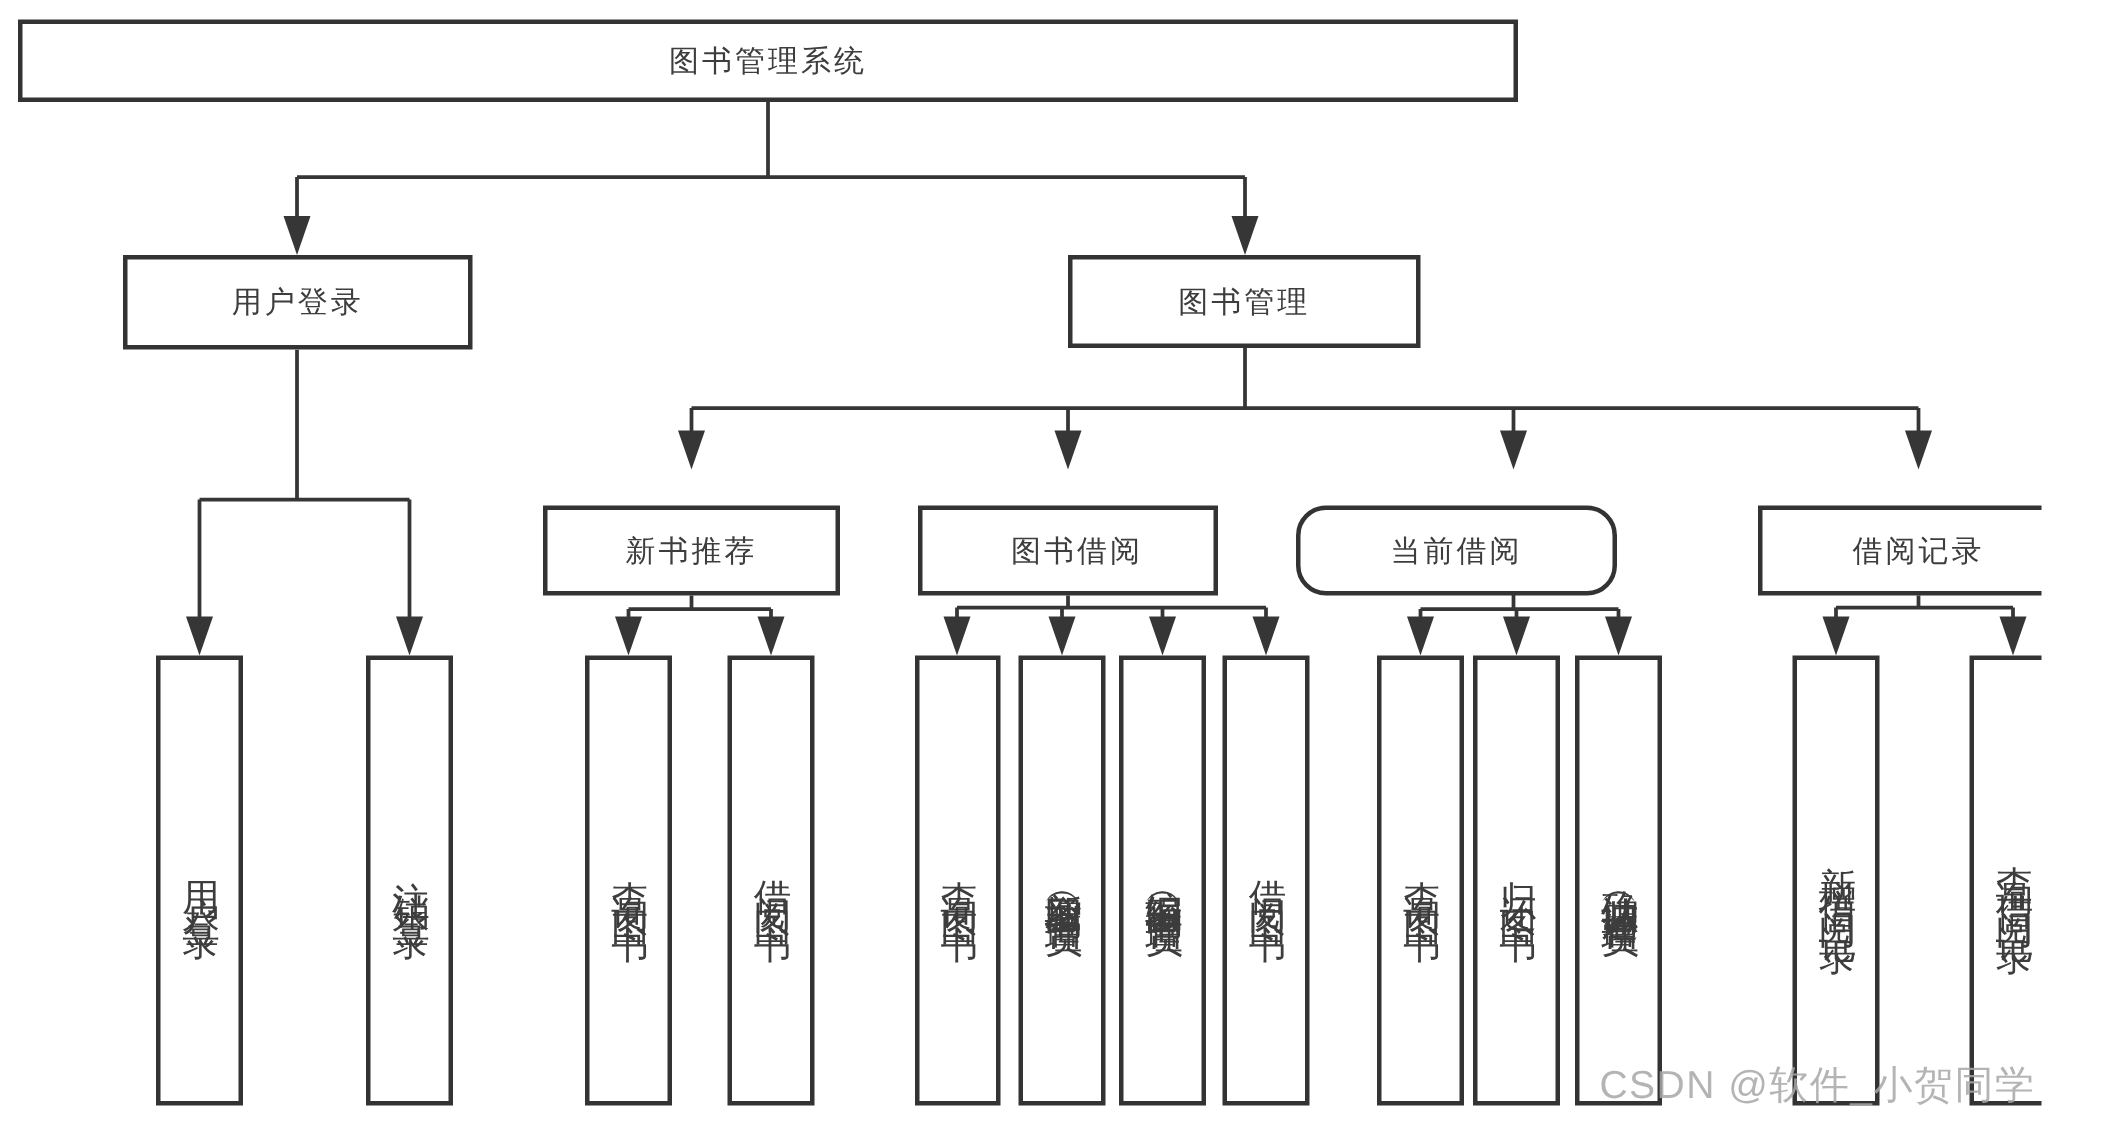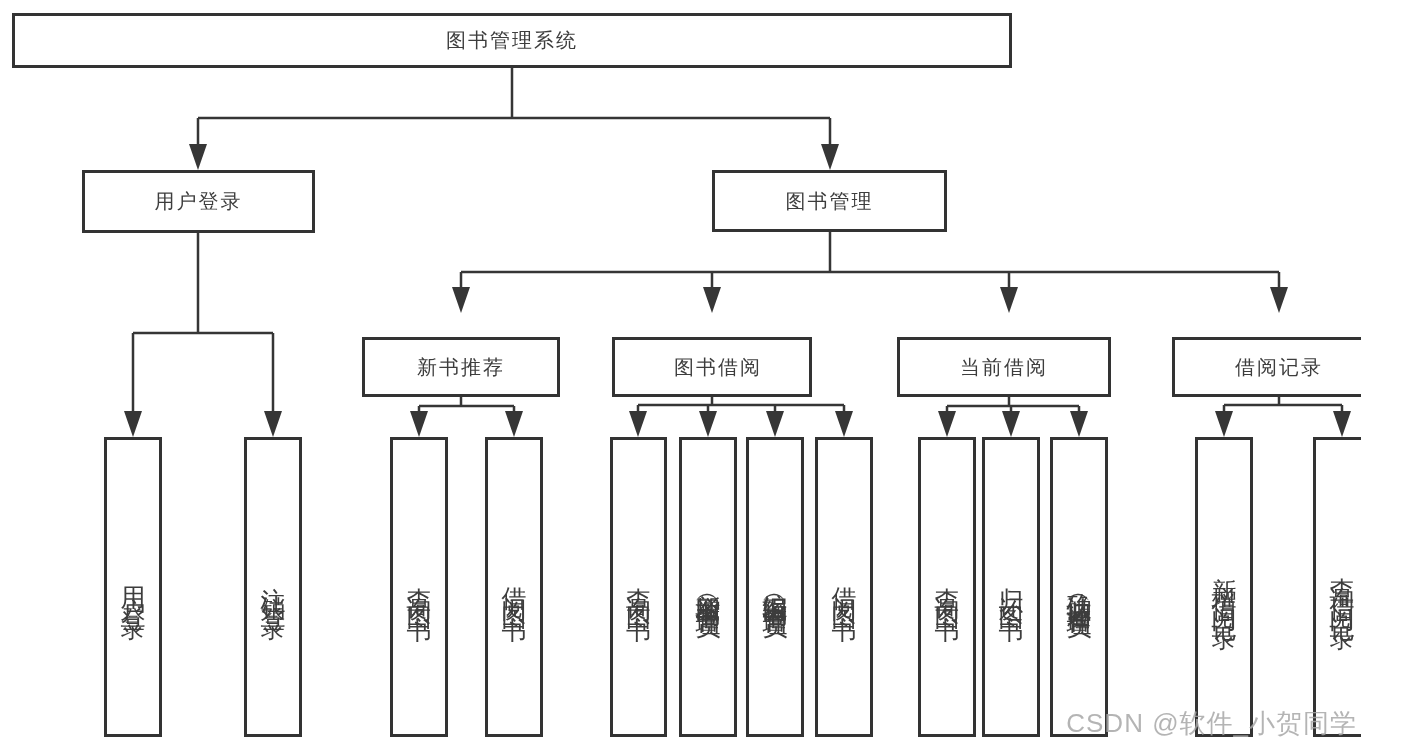--- a/index.html
+++ b/index.html
@@ -20,21 +20,21 @@
     z-index:2;
     box-sizing:border-box;
   }
   .hlabel{font-size:20px;letter-spacing:2px;white-space:nowrap;}
   .root{left:12px;top:13px;width:1000px;height:55px;}
   .n-user-login{left:82px;top:170px;width:233px;height:63px;}
   .n-book-mgmt{left:712px;top:170px;width:235px;height:62px;}
   .l3{top:313px;height:60px;margin-top:24px;}
   .l3-1{left:362px;width:198px;}
   .l3-2{left:612px;width:200px;padding-left:12px;}
-  .l3-3{left:897px;width:214px;}
+  .l3-3{left:864px;width:214px;border-radius:20px;}
   .l3-4{left:1172px;width:214px;}
   .leaf{top:437px;height:300px;}
   .vtext{
     writing-mode:vertical-rl;
     text-orientation:mixed;
     font-size:25px;
     letter-spacing:10px;
     line-height:1;
     color:#3d3d3d;
   }

